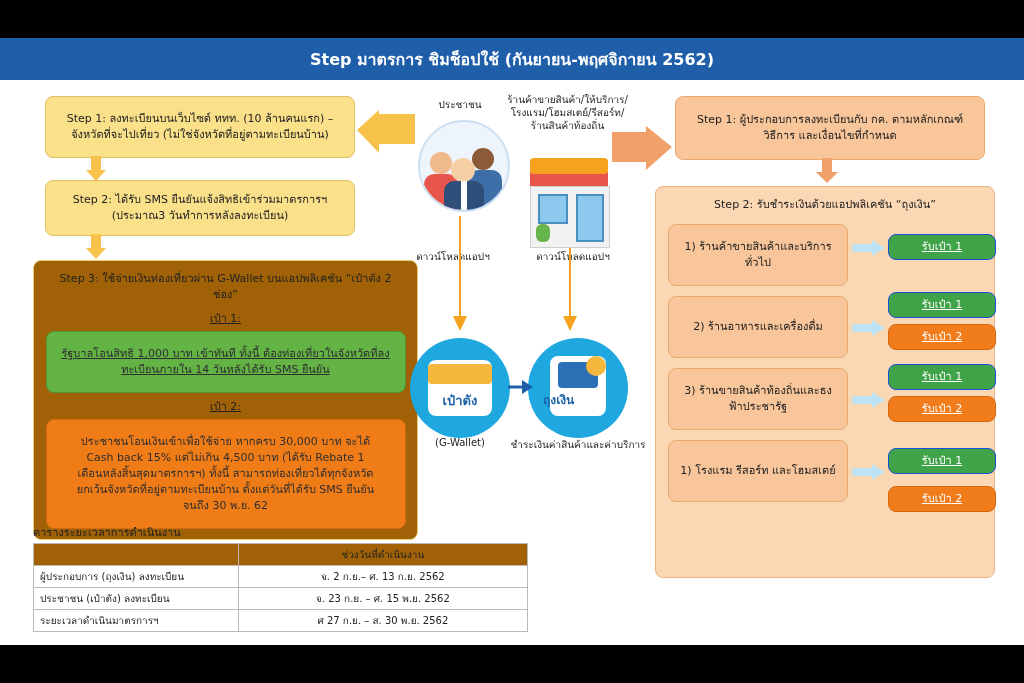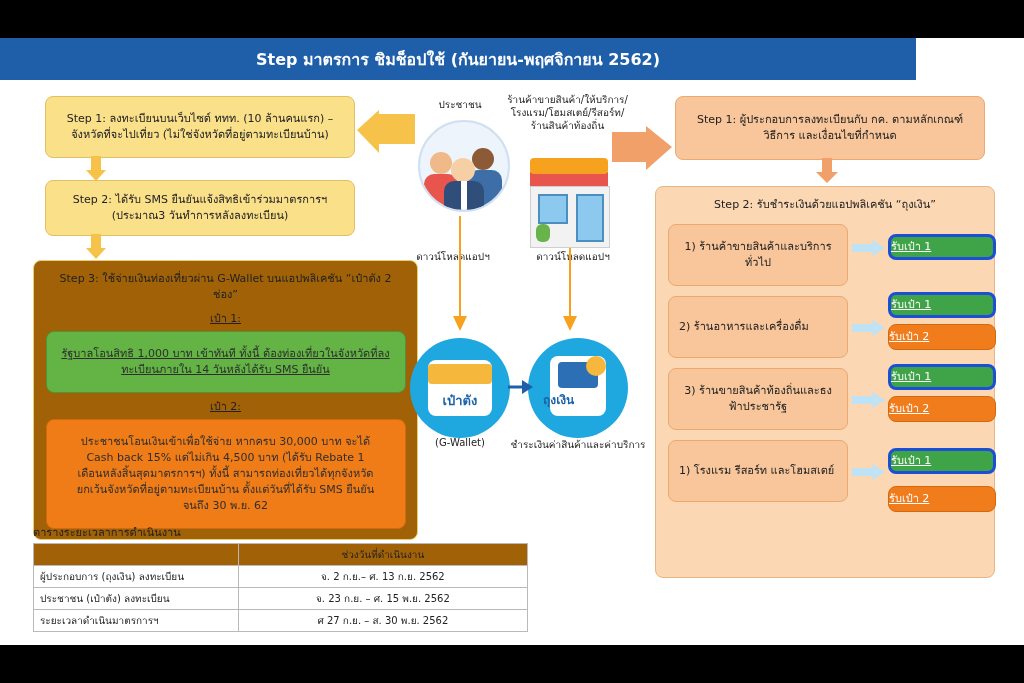--- a/index.html
+++ b/index.html
@@ -1,29 +1,29 @@
 <!DOCTYPE html>
 <html><head>
 <meta charset="utf-8">
 <style>
   html,body{margin:0;padding:0;background:#000;}
   body{width:1024px;height:683px;font-family:"DejaVu Sans","Liberation Sans",sans-serif;}
   #stage{position:relative;width:1024px;height:683px;background:#000;overflow:hidden;}
   #canvas{position:absolute;left:0;top:38px;width:1024px;height:607px;background:#fff;}
-  .hdr{position:absolute;left:0;top:0;width:916px;height:42px;background:#1f5fa9;color:#fff;
+  .hdr{position:absolute;left:0;top:0;width:1024px;height:42px;background:#1f5fa9;color:#fff;
        display:flex;align-items:center;justify-content:center;font-size:16px;font-weight:bold;}
-  .box{position:absolute;box-sizing:border-box;display:flex;align-items:center;
+  .box{position:absolute;box-sizing:border-box;display:flex;align-items:center;justify-content:center;
        text-align:center;line-height:1.45;}
   .yellow{background:#fbe08a;border:1px solid #e0c060;color:#222;}
   .yellow2{background:#a16207;border:1px solid #e8cf77;color:#222;}
   .peach{background:#f8c69a;border:1px solid #eaa96f;color:#222;}
   .peachlite{background:#fbd7b3;border:1px solid #e9b584;color:#222;}
   .green{background:#63b445;border:1px solid #4f9436;color:#2f2f2f;text-decoration:underline;}
   .orange{background:#f07c18;border:1px solid #d06a10;color:#2f2f2f;}
-  .greenbox{background:#3fa347;border:3px solid #1d4ed8;color:#fff;}
+  .greenbox{background:#3fa347;border:1px solid #1d4ed8;color:#fff;}
   .orangebox{background:#f17c1c;border:1px solid #d3690f;color:#fff;}
   .round{border-radius:8px;}
   .t11{font-size:11px;}
   .u{text-decoration:underline;}
   .col{flex-direction:column;}
   .arrow-r{position:absolute;}
   table.tbl{position:absolute;border-collapse:collapse;font-size:10px;}
   table.tbl td{border:1px solid #b9b9b9;padding:3px 6px;color:#222;}
   .tblhead{background:#a16207;text-align:center;}
   .ctr{text-align:center;}

